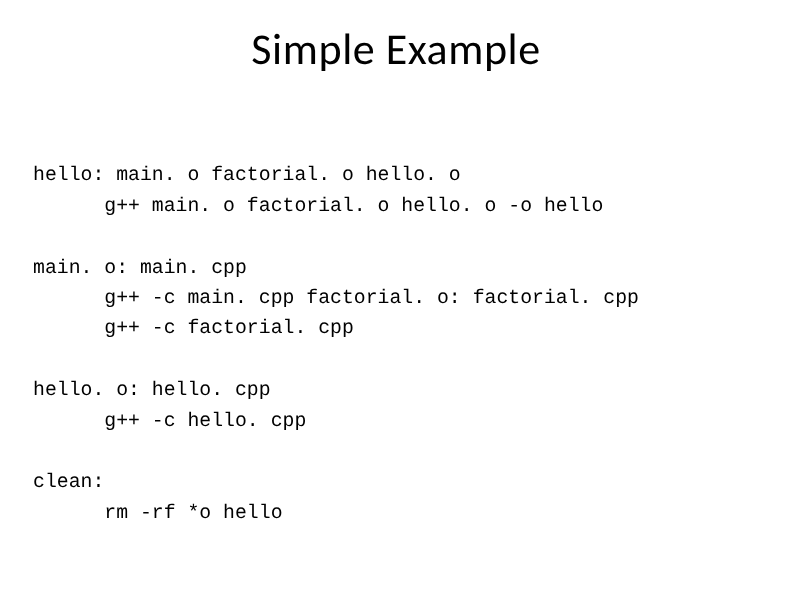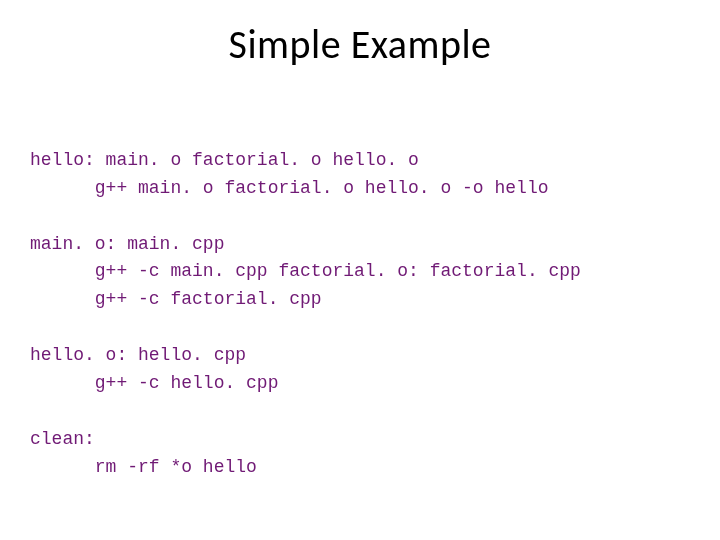--- a/index.html
+++ b/index.html
@@ -23,21 +23,21 @@
     font-weight: 400;
     text-align: center;
     margin: 0 0 50px 0;
     letter-spacing: 0.5px;
   }
   .code {
     font-family: "Courier New", Courier, monospace;
     font-size: 18px;
     line-height: 1.55;
     white-space: pre;
-    color: #701a75;
+    color: #000000;
   }
 </style>
 </head>
 <body>
 
 <div class="slide">
   <h1 class="title">Simple Example</h1>
   <div class="code">
 <span>hello: main. o factorial. o hello. o</span>
 <span>      g++ main. o factorial. o hello. o -o hello</span>

